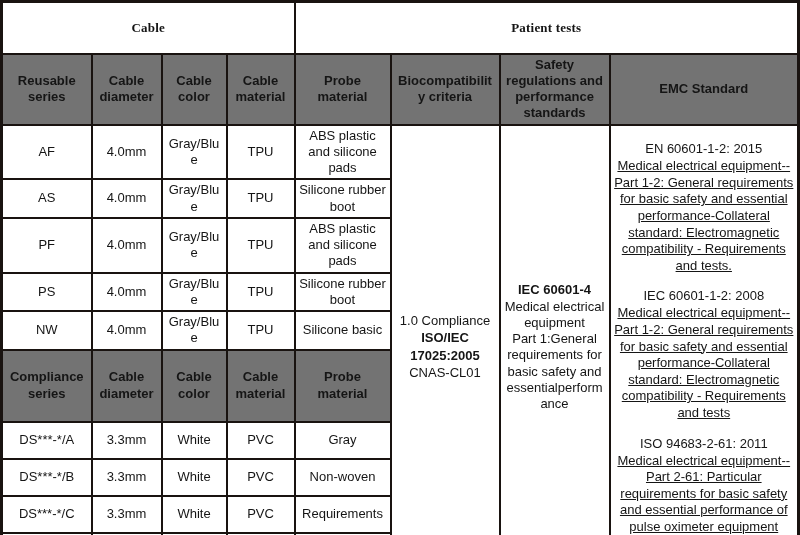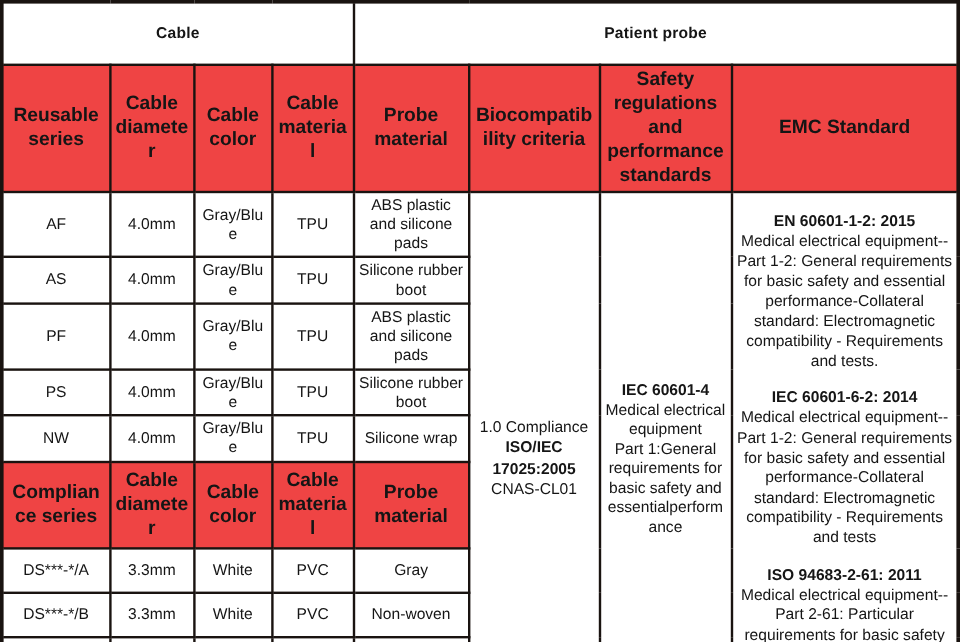--- a/index.html
+++ b/index.html
@@ -36,68 +36,69 @@
   tr.r-sub    { height: 68px; }
   tr.r-data   { height: 35px; }
   tr.r-sub2   { height: 72px; }
   tr.r-data2  { height: 37px; }
 
   td.h-top {
     background: #f8cea6;
     font-weight: bold;
     font-size: 23px;
     letter-spacing: 0.2px;
+    font-family: Liberation Serif, serif;
   }
   tr.subhdr td {
-    background: #ef4444;
+    background: #737373;
     font-weight: bold;
-    font-size: 16px;
+    font-size: 13px;
   }
   .red    { color: #c23a28; }
   .series { font-weight: normal; font-size: 13.5px; }
 
   .bio-cell   { font-size: 12.8px; }
   .bio-line   { line-height: 1.35; }
   .bold       { font-weight: bold; }
 
   .safety-cell { font-size: 12.8px; }
   .pre         { white-space: pre-line; }
   .safety-h    { font-weight: bold; line-height: 1.35; }
 
   .emc-cell {
     text-align: left;
     vertical-align: top;
     padding: 4px 6px;
     font-size: 12.6px;
   }
   .emc-sec  { margin-bottom: 14px; }
   .emc-sec:last-child { margin-bottom: 0; }
-  .emc-h    { font-weight: bold; font-size: 13px; line-height: 1.3; }
-  .emc-b    { white-space: pre-line; line-height: 1.28; }
+  .emc-h    { font-weight: normal; font-size: 13px; line-height: 1.3; }
+  .emc-b    { white-space: pre-line; line-height: 1.28; text-decoration: underline; }
 </style>
 </head>
 <body>
 
 <div class="page">
 <table class="spec">
   <colgroup>
     <col style="width:90px">
         <col style="width:70px">
         <col style="width:65px">
         <col style="width:68px">
     <col style="width:96px">
         <col style="width:109px">
         <col style="width:110px">
         <col style="width:189px">
   </colgroup>
 
   <tbody>
         <tr class="r-top">
     <td class="h-top" colspan="4">Cable</td>
-    <td class="h-top" colspan="4">Patient probe</td>
+    <td class="h-top" colspan="4">Patient tests</td>
   </tr>
 
   <tr class="subhdr r-sub">
     <td class="red">Reusable series</td>
     <td>Cable diameter</td>
     <td>Cable color</td>
     <td>Cable material</td>
     <td>Probe material</td>
     <td>Biocompatibility criteria</td>
     <td>Safety regulations and performance standards</td>
@@ -124,21 +125,21 @@
 Part 1:General requirements for basic safety and essentialperformance</div>
     </td>
 
     <td class="emc-cell" rowspan="10">
       <div class="emc-sec">
         <div class="emc-h">EN 60601-1-2: 2015</div>
         <div class="emc-b">Medical electrical equipment--
 Part 1-2: General requirements for basic safety and essential performance-Collateral standard: Electromagnetic compatibility - Requirements and tests.</div>
       </div>
       <div class="emc-sec">
-        <div class="emc-h">IEC 60601-6-2: 2014</div>
+        <div class="emc-h">IEC 60601-1-2: 2008</div>
         <div class="emc-b">Medical electrical equipment--
 Part 1-2: General requirements for basic safety and essential performance-Collateral standard: Electromagnetic compatibility - Requirements and tests</div>
       </div>
       <div class="emc-sec">
         <div class="emc-h">ISO 94683-2-61: 2011</div>
         <div class="emc-b">Medical electrical equipment--
 Part 2-61: Particular requirements for basic safety and essential performance of pulse oximeter equipment
 Clause 202 of ISO 80601-2-61</div>
       </div>
     </td>
@@ -166,21 +167,21 @@
     <td>Gray/Blue</td>
     <td>TPU</td>
     <td>Silicone rubber boot</td>
   </tr>
 
   <tr class="r-data">
     <td class="series">NW</td>
     <td>4.0mm</td>
     <td>Gray/Blue</td>
     <td>TPU</td>
-    <td>Silicone wrap</td>
+    <td>Silicone basic</td>
   </tr>
 
   <tr class="subhdr r-sub2">
     <td class="red">Compliance series</td>
     <td>Cable diameter</td>
     <td>Cable color</td>
     <td>Cable material</td>
     <td>Probe material</td>
   </tr>
 

